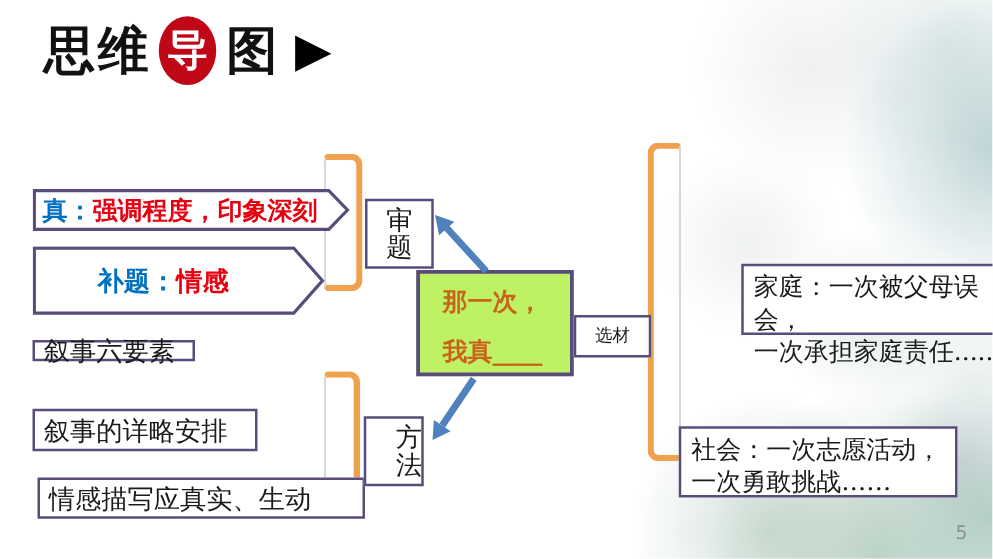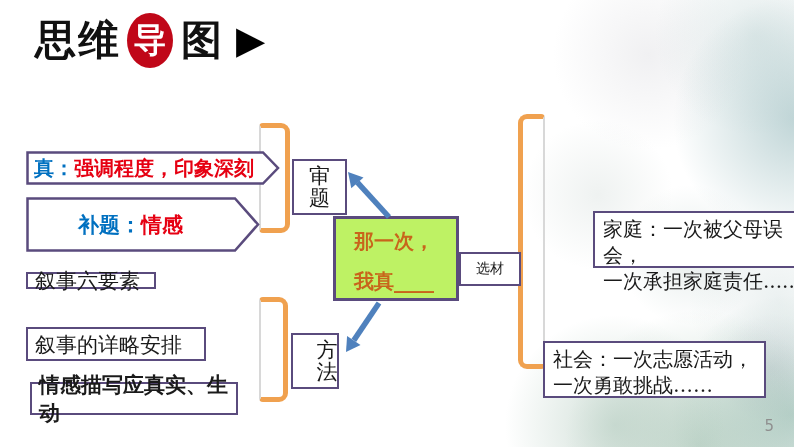--- a/index.html
+++ b/index.html
@@ -100,21 +100,21 @@
         <span class="red">情感</span>
     </div>
   </div>
 
   <div class="pbox flexc" style="left:26px;top:272px;width:130px;height:17px;font-size:21px;padding-left:7px;">
     <span>叙事六要素</span>
   </div>
   <div class="pbox flexc" style="left:26px;top:327px;width:180px;height:34px;font-size:21px;padding-left:7px;align-items:flex-end;">
     <span>叙事的详略安排</span>
   </div>
-  <div class="pbox flexc" style="left:30px;top:382px;width:208px;height:33px;font-size:21px;padding-left:7px;font-weight:bold;">
+  <div class="pbox flexc" style="left:30px;top:382px;width:262px;height:33px;font-size:21px;padding-left:7px;">
     <span>情感描写应真实、生动</span>
   </div>
 
   <div class="pbox flexcc" style="left:292px;top:159px;width:55px;height:56px;border-width:2.5px;">
     <div class="vtext">审题</div>
   </div>
 
   <div class="pbox flexcc" style="left:291px;top:333px;width:48px;height:56px;border-width:2.5px;padding-left:24px;">
     <div class="vtext">方法</div>
   </div>

